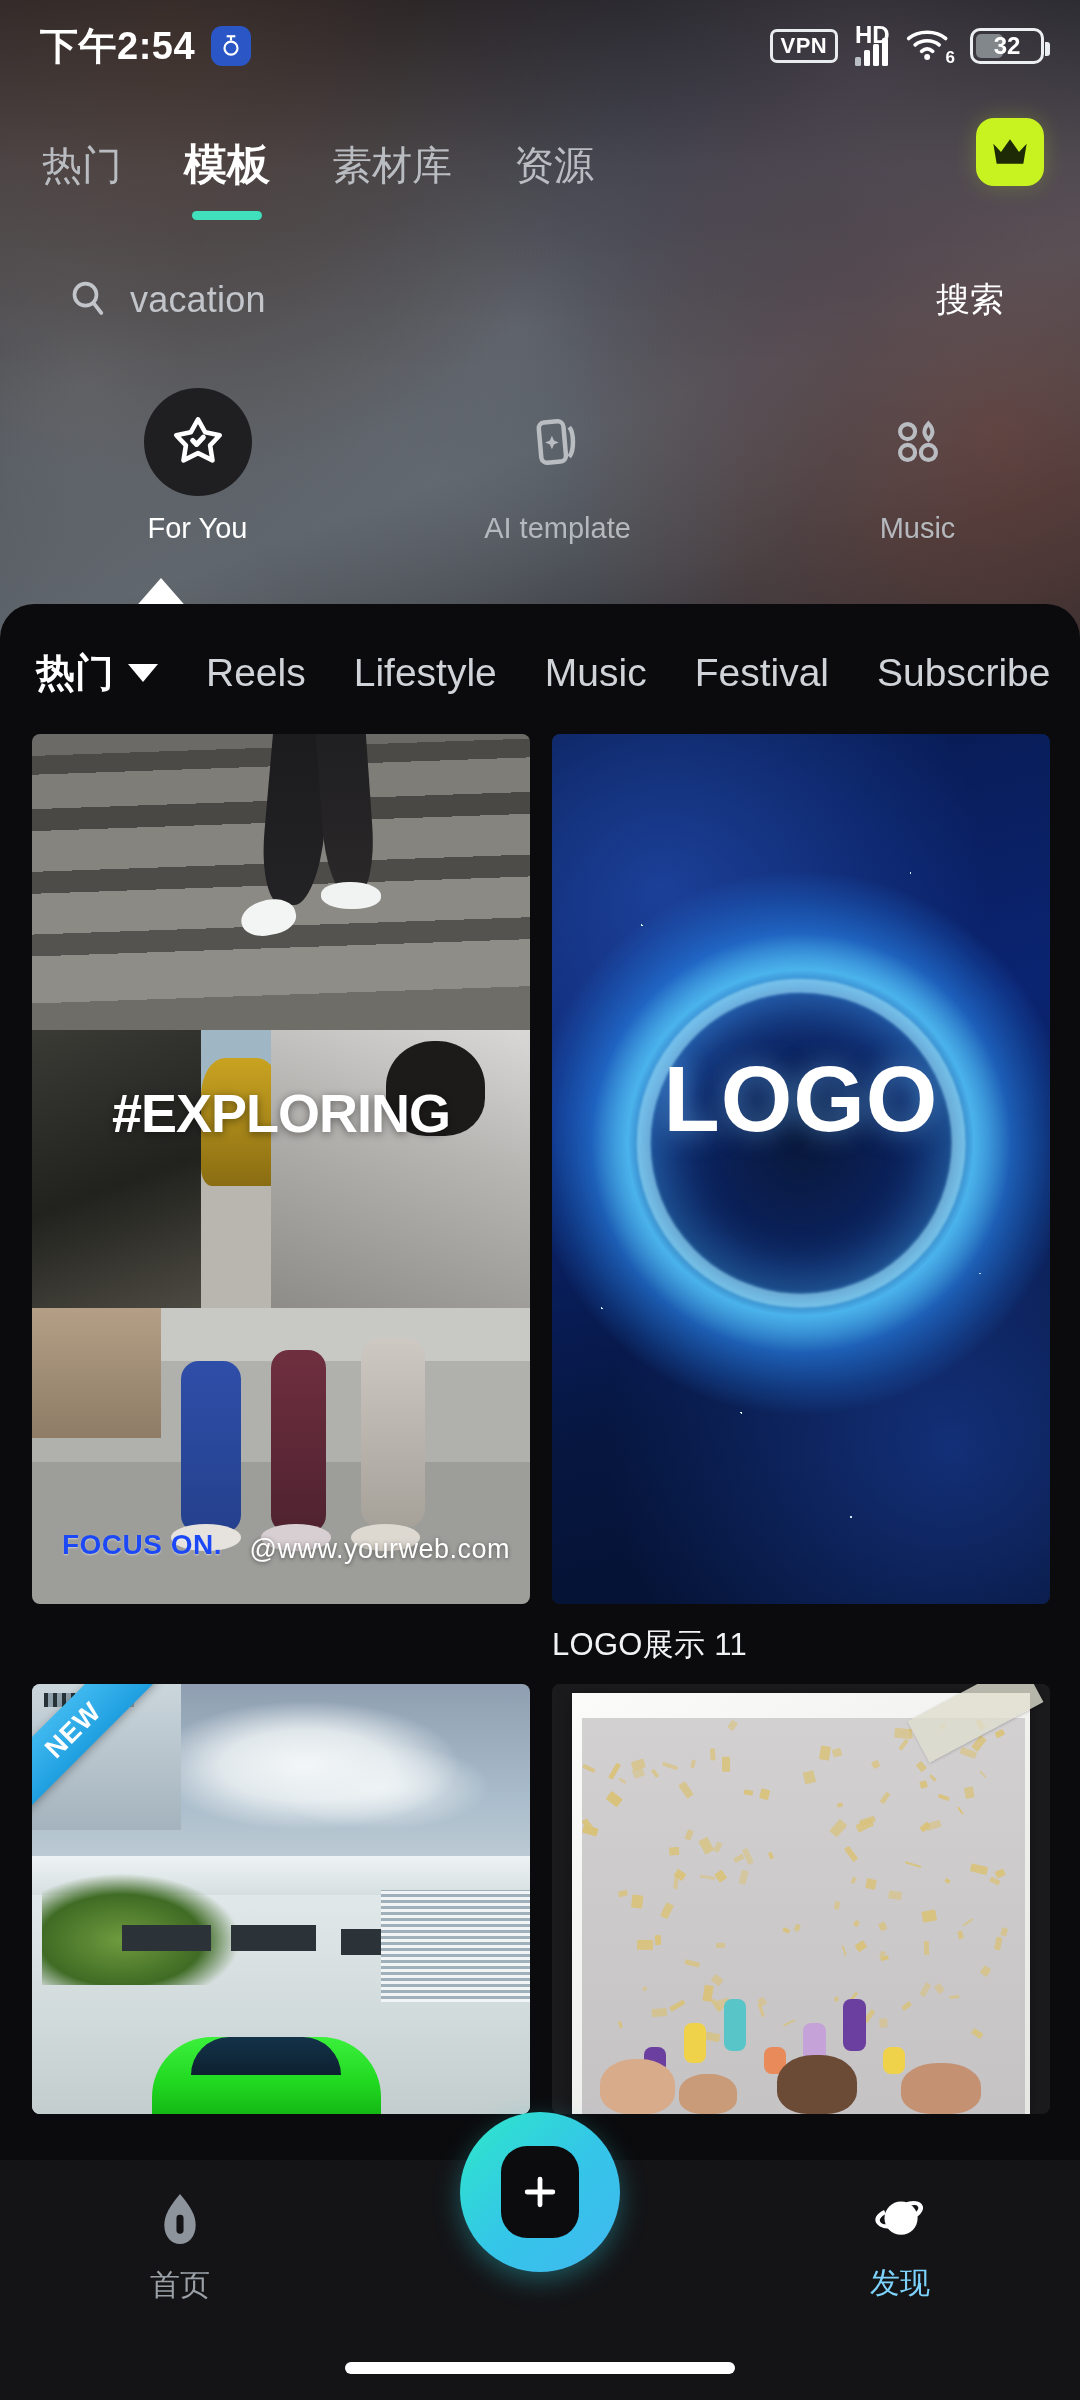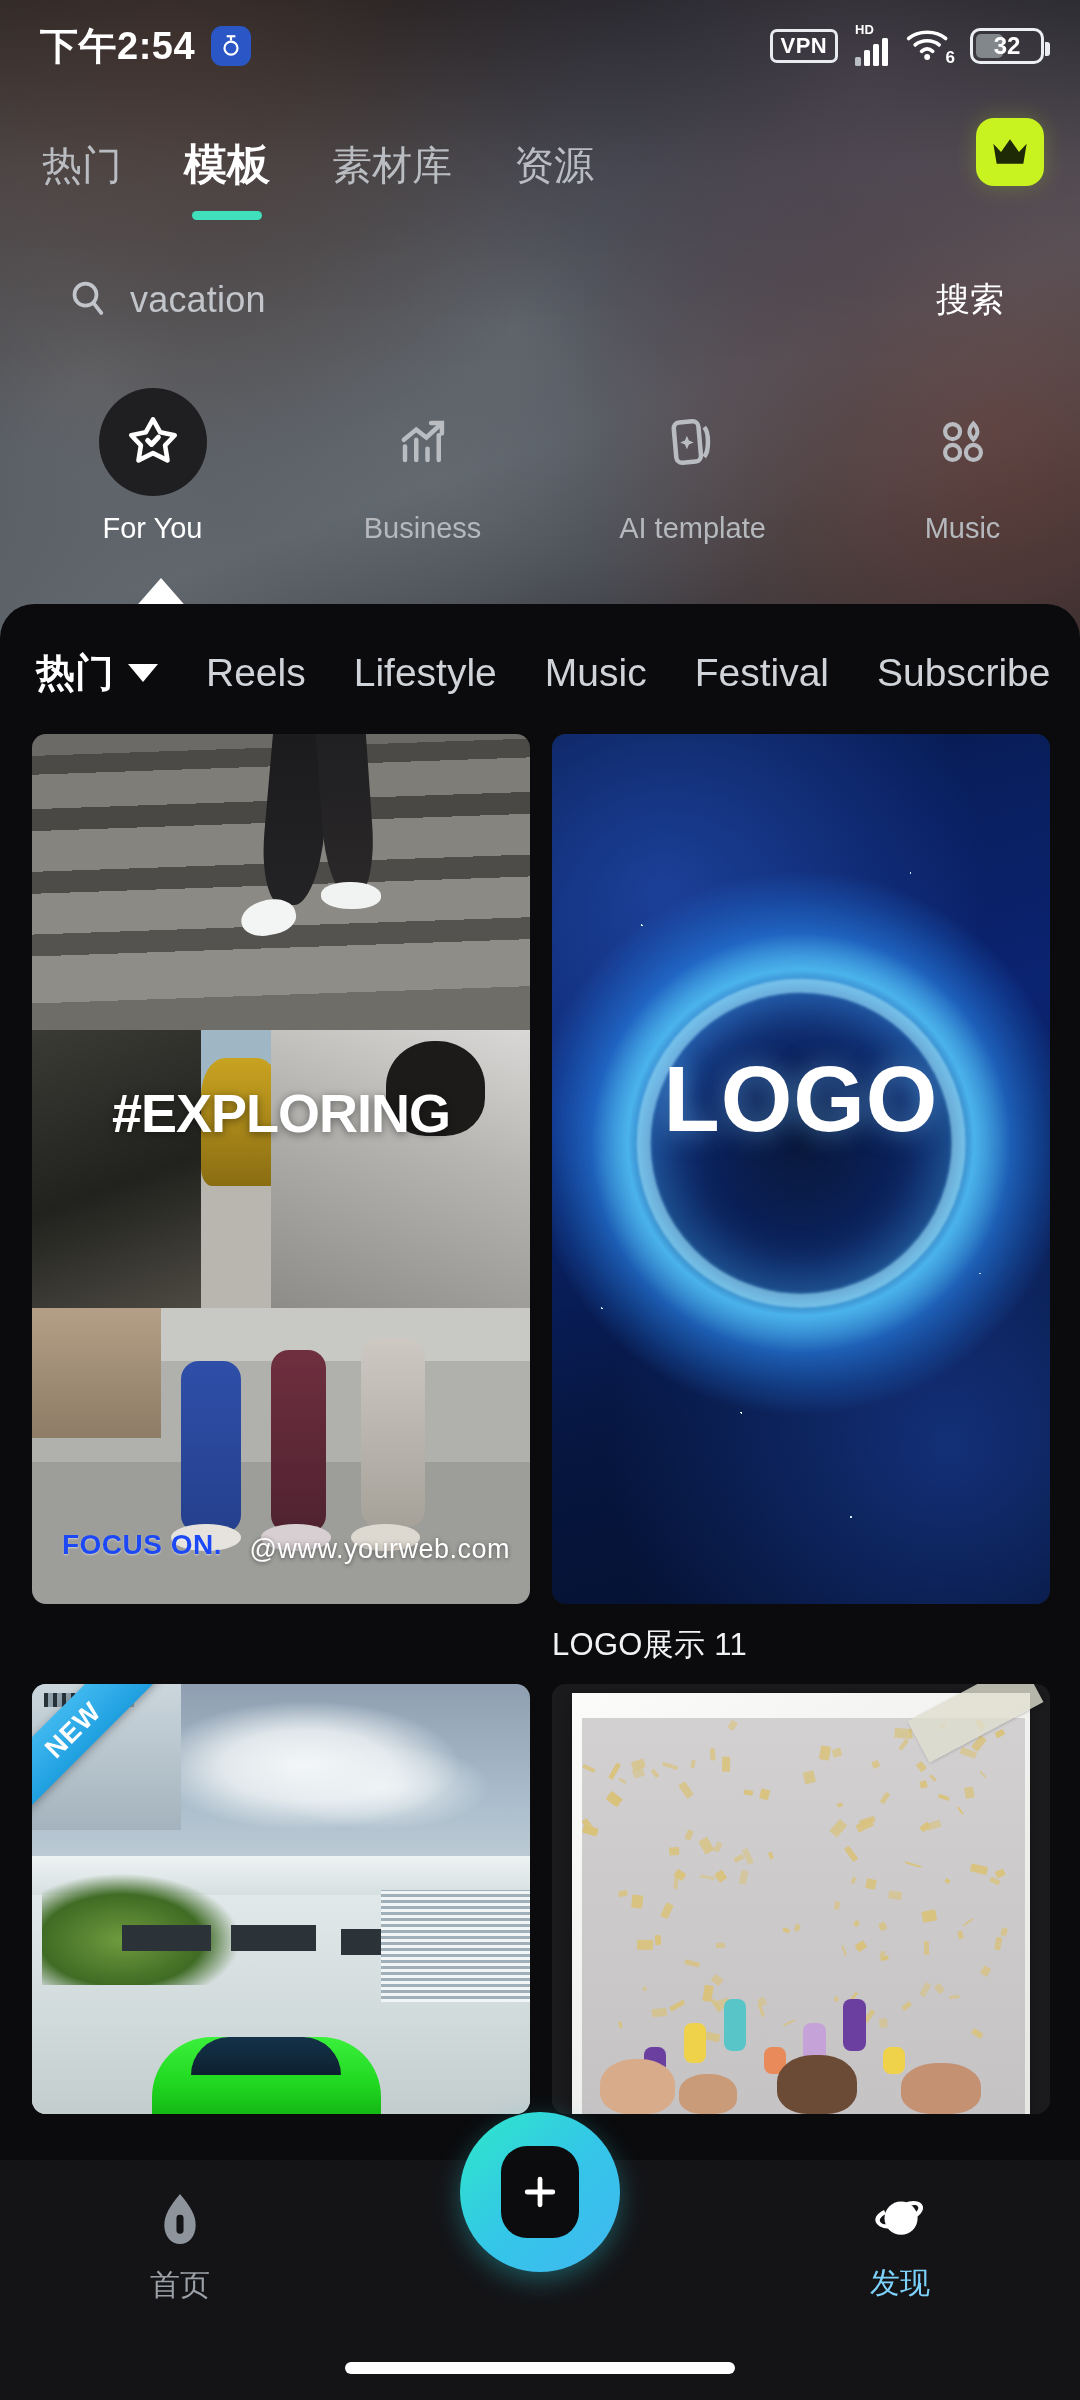--- a/index.html
+++ b/index.html
@@ -39,21 +39,21 @@
   .sb-appicon{
     width:40px;height:40px;border-radius:11px;background:#2a56c6;
     display:flex;align-items:center;justify-content:center;
   }
   .sb-right{ display:flex; align-items:center; gap:17px; }
   .vpn-box{
     border:3px solid #e9ecef; border-radius:7px; padding:2px 8px;
     font-size:22px; font-weight:700; letter-spacing:.4px; line-height:1.12; color:#fff;
   }
   .hd-sig{ position:relative; display:flex; align-items:flex-end; gap:3px; height:40px; }
-  .hd-lbl{ position:absolute; top:-3px; left:0; font-size:13px; font-weight:700; color:#fff; line-height:1; }
+  .hd-lbl{ position:absolute; top:-3px; left:0; font-size:24px; font-weight:700; color:#fff; line-height:1; }
   .sig-bars{ display:flex; align-items:flex-end; gap:3px; margin-top:14px; }
   .sig-bars i{ display:block; width:6px; background:#fff; border-radius:1.5px; }
   .battery{
     width:74px;height:36px;border:3px solid #eceff1;border-radius:10px;
     display:flex;align-items:center;padding:3px; position:relative;
   }
   .battery::after{
     content:"";position:absolute;right:-9px;top:11px;width:5px;height:14px;
     background:#eceff1;border-radius:0 3px 3px 0;
   }
@@ -126,21 +126,21 @@
     border-top:18px solid #fff;
   }
 
   
   .grid{
     display:grid; grid-template-columns:1fr 1fr; gap:18px 22px;
     padding:34px 30px 0 32px;
   }
   .card{ display:flex; flex-direction:column; }
   .thumb{
-    position:relative; width:100%; height:870px; border-radius:14px; overflow:hidden;
+    position:relative; width:100%; height:870px; border-radius:8px; overflow:hidden;
     background:#15151a;
   }
   .card-title{
     margin-top:20px; font-size:31px; color:#f0f2f4; letter-spacing:.3px;
   }
   .thumb-short{ height:430px; }
 
   
   .c1a{ position:absolute;left:0;top:0;width:100%;height:34%;
     background:
@@ -407,33 +407,20 @@
 
   <div class="catrow">
     <div class="cat active">
       <span class="cat-ico">
         <svg width="58" height="58" viewBox="0 0 24 24" fill="none" stroke="#fff" stroke-width="1.9" stroke-linejoin="round">
           <path d="M12 2.6 L15 8 L21 9.2 L17 13.4 L18 19.6 L12 16.6 L6 19.6 L7 13.4 L3 9.2 L9 8 Z"></path>
           <polyline points="9.8,11.4 11.4,13 14.2,10" stroke-width="2.1" stroke-linecap="round"></polyline>
         </svg>
       </span>
       <span class="cat-lbl">For You</span>
-    </div>
-    <div class="cat">
-      <span class="cat-ico">
-        <svg width="54" height="54" viewBox="0 0 24 24" fill="none" stroke="#b9bdc2" stroke-width="2" stroke-linecap="round">
-          <line x1="4" y1="20" x2="4" y2="14"></line>
-            <line x1="9" y1="20" x2="9" y2="11"></line>
-          <line x1="14" y1="20" x2="14" y2="15"></line>
-            <line x1="19" y1="20" x2="19" y2="9"></line>
-          <polyline points="3.5,11 9,6.5 13.5,10 20,4"></polyline>
-            <polyline points="15.6,3.6 20.4,3.6 20.4,8.2"></polyline>
-        </svg>
-      </span>
-      <span class="cat-lbl">Business</span>
     </div>
     <div class="cat">
       <span class="cat-ico">
         <svg width="54" height="54" viewBox="0 0 24 24" fill="none" stroke="#b9bdc2" stroke-width="2" stroke-linejoin="round">
           <rect x="4" y="3" width="11" height="18" rx="2.6" transform="rotate(-5 9.5 12)"></rect>
           <path d="M17 5.4 C19.2 8, 19.2 16, 17 18.6"></path>
           <path d="M9.3 9.2 L10.2 11.3 L12.3 12.2 L10.2 13.1 L9.3 15.2 L8.4 13.1 L6.3 12.2 L8.4 11.3 Z" fill="#b9bdc2" stroke="none"></path>
         </svg>
       </span>
       <span class="cat-lbl">AI template</span>

